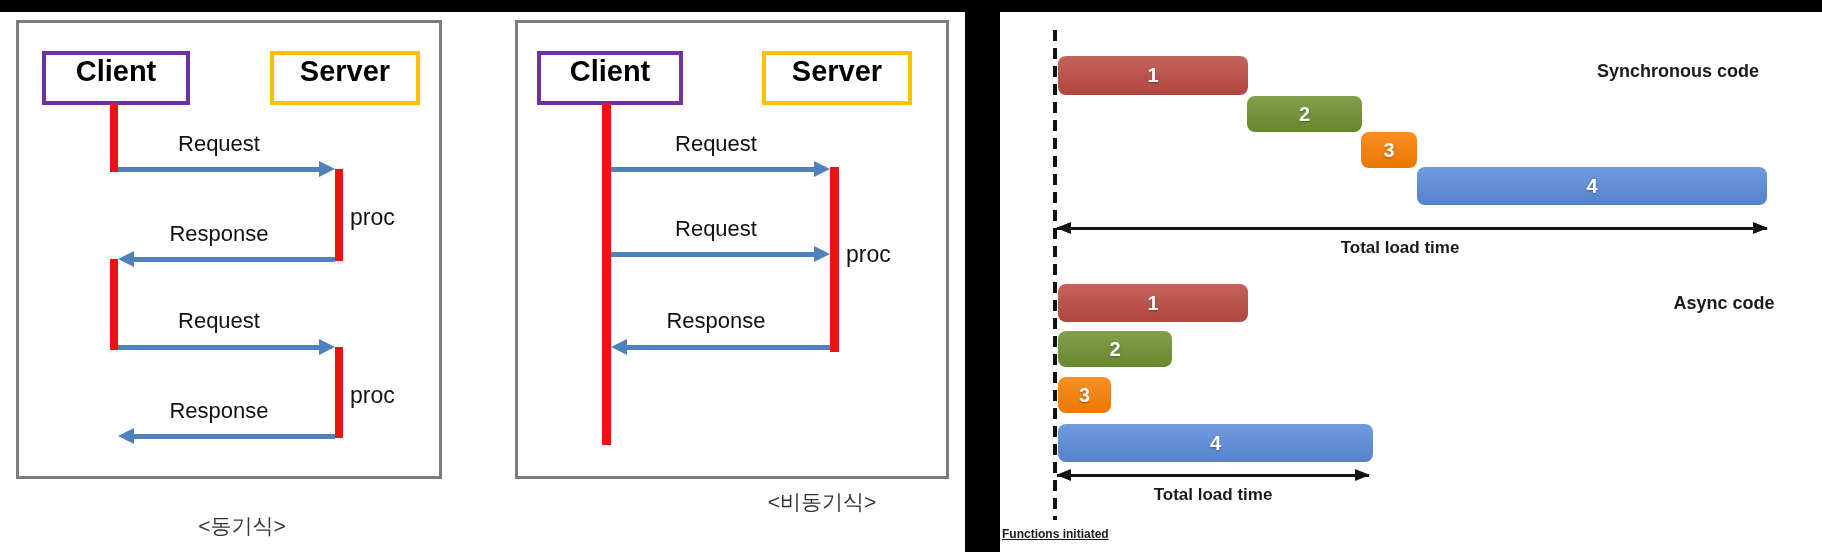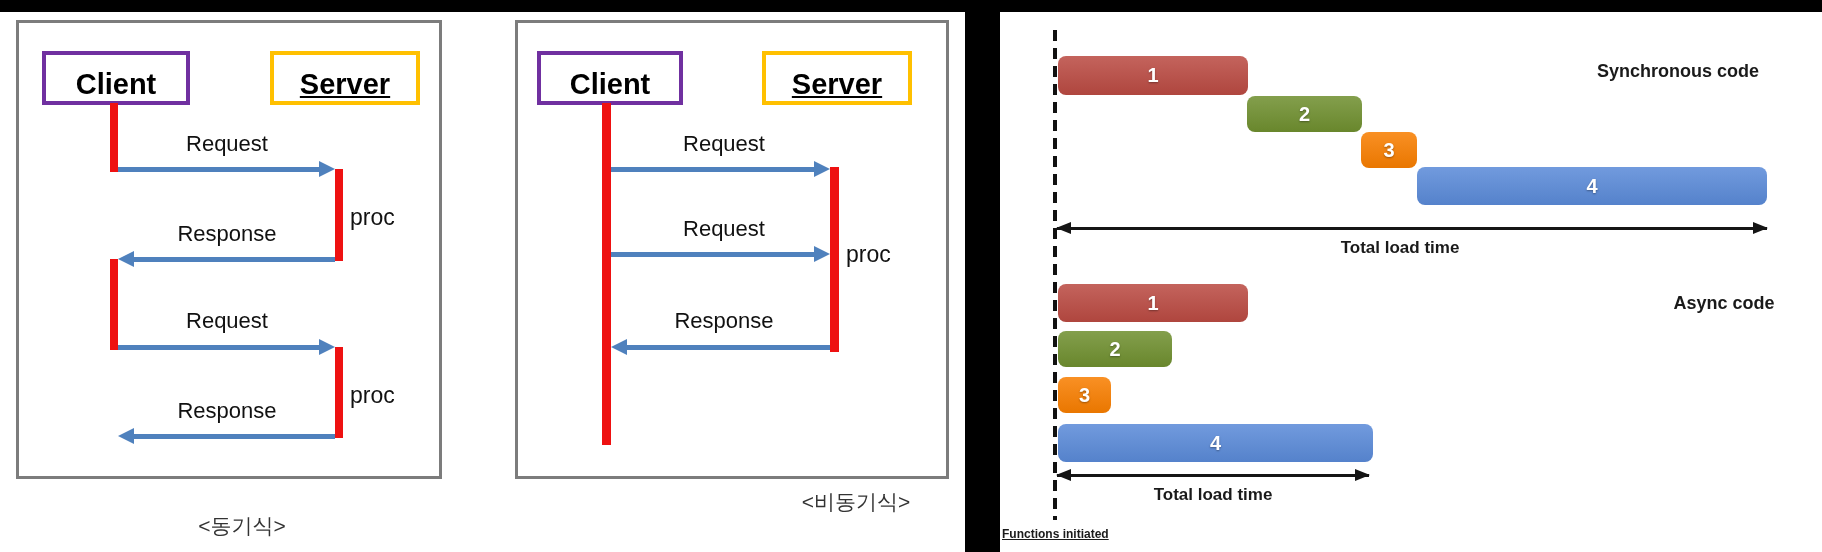--- a/index.html
+++ b/index.html
@@ -3,32 +3,32 @@
 <meta charset="utf-8">
 <style>
   html,body{margin:0;padding:0;background:#000;}
   #canvas{
     position:relative;width:1822px;height:552px;background:#000;overflow:hidden;
     font-family:"Liberation Sans","DejaVu Sans",sans-serif;color:#1a1a1a;
   }
   .panel{position:absolute;background:#fff;}
   .frame{position:absolute;border:3px solid var(--frame-gray);background:#fff;}
   .actor{
-    position:absolute;display:flex;align-items:flex-end;justify-content:center;
+    position:absolute;display:flex;align-items:flex-start;justify-content:center;
     background:#fff;font-weight:bold;font-size:29px;color:#000;
   }
   .actor.client{border:4px solid var(--client-border);}
-  .actor.server{border:4px solid var(--server-border);text-decoration:underline;}
+  .actor.server{border:4px solid var(--server-border);}
   .lifebar{position:absolute;background:var(--lifeline-red);}
   .seq-arrow{position:absolute;height:5px;background:var(--arrow-blue);}
   .seq-arrow .head{position:absolute;width:0;height:0;top:-6px;
     border-top:8px solid transparent;border-bottom:8px solid transparent;}
   .seq-arrow.right .head{right:-16px;border-left:16px solid var(--arrow-blue);}
   .seq-arrow.left  .head{left:-16px;border-right:16px solid var(--arrow-blue);}
-  .msg{position:absolute;width:202px;text-align:center;font-size:22px;color:#111;padding-left:8px;}
+  .msg{position:absolute;width:202px;text-align:center;font-size:22px;color:#111;}
   .proc{position:absolute;font-size:23px;color:#111;}
   .caption{position:absolute;width:200px;text-align:center;font-size:21px;color:#333;}
   .dash-line{position:absolute;width:4px;
     background-image:repeating-linear-gradient(180deg,#111 0 11px,transparent 11px 18px);}
   .gbar{
     position:absolute;border-radius:8px;display:flex;align-items:center;justify-content:center;
     color:#fff;font-weight:bold;font-size:20px;
     background-image:linear-gradient(rgba(255,255,255,.14),rgba(0,0,0,.06));
     text-shadow:0 1px 2px rgba(0,0,0,.35);
   }
@@ -105,21 +105,21 @@
   <div class="seq-arrow right" style="left:611px;top:252px;width:203px;">
     <span class="head"></span>
   </div>
   <div class="proc" style="left:846px;top:241px;">proc</div>
 
   <div class="msg" style="left:615px;top:308px;">Response</div>
   <div class="seq-arrow left" style="left:627px;top:345px;width:203px;">
     <span class="head"></span>
   </div>
 
-  <div class="caption" style="left:756px;top:488px;">&lt;비동기식&gt;</div>
+  <div class="caption" style="left:722px;top:488px;">&lt;비동기식&gt;</div>
 
   <div class="panel" style="left:1000px;top:12px;width:822px;height:540px;"></div>
 
   <div class="dash-line" style="left:1053px;top:30px;height:490px;"></div>
 
   <div></div>
   <div></div>
 
   <div class="section-label" style="left:1528px;top:61px;">Synchronous code</div>
 

